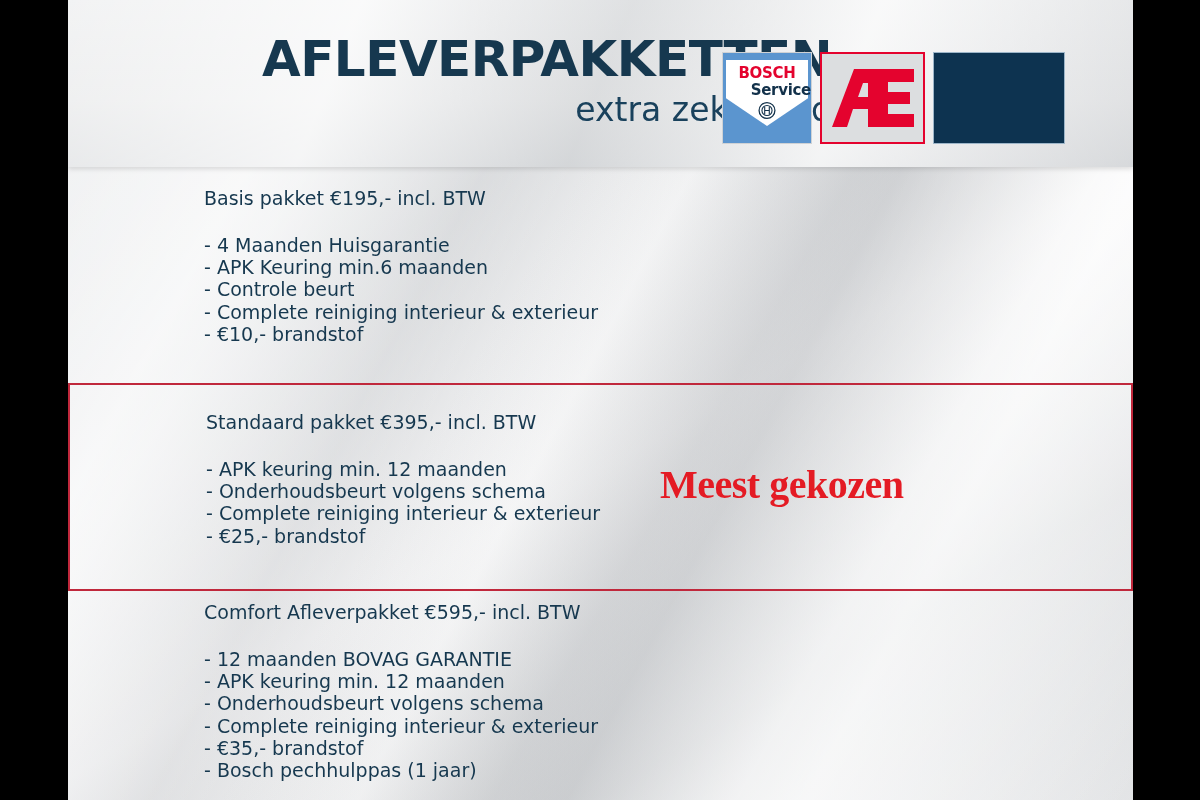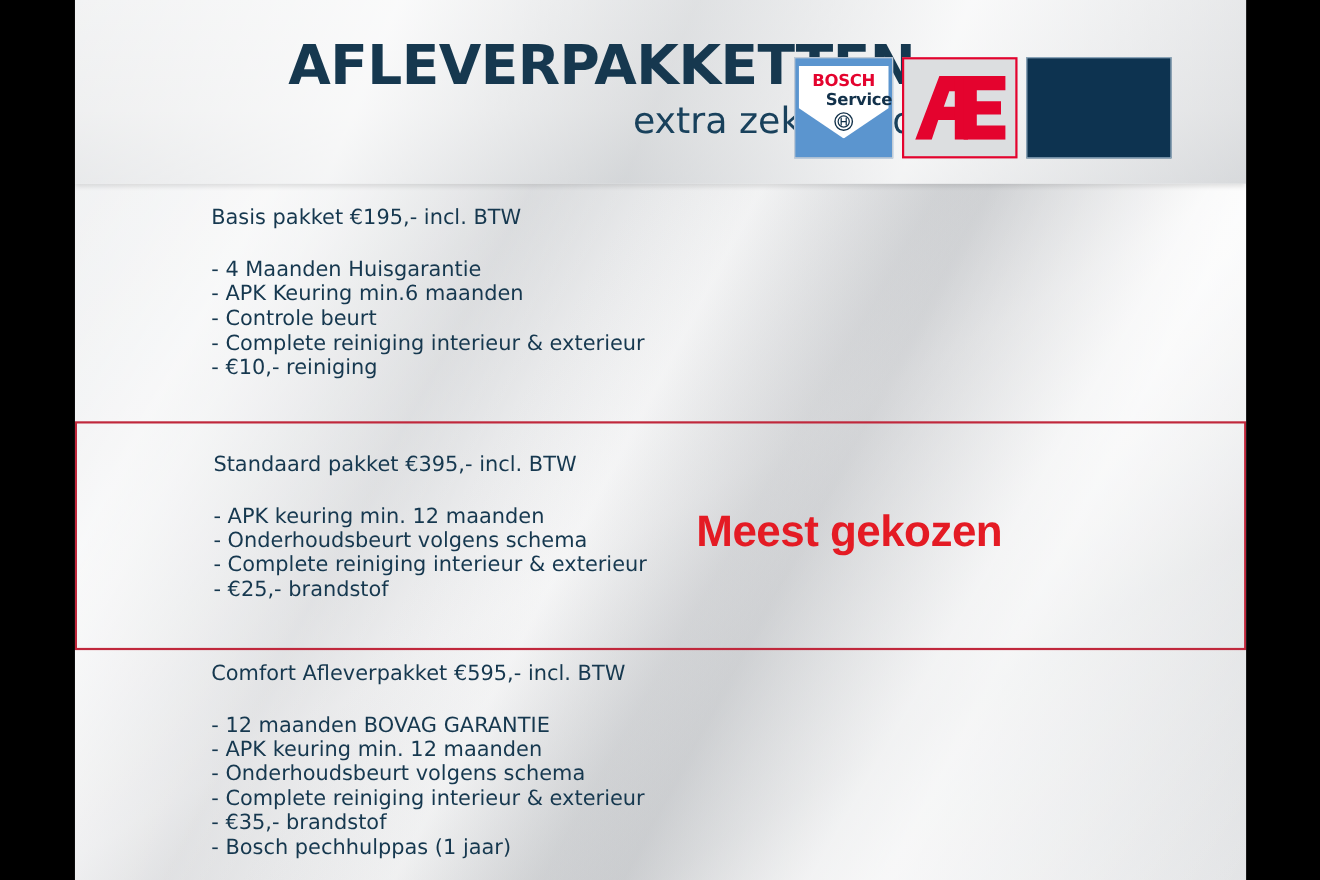--- a/index.html
+++ b/index.html
@@ -188,21 +188,21 @@
   
   .sec-standaard {
     border-top: 2px solid #c0283c;
     border-bottom: 2px solid #c0283c;
     border-left: 2px solid #c0283c;
     border-right: 2px solid #c0283c;
   }
 
   .pkg-body {
     position: absolute;
-    left: 124px;
+    left: 136px;
     top: 20px;
     width: 560px;
   }
   .sec-standaard .pkg-body { top: 26px; }
   .sec-comfort   .pkg-body { top: 8px; }
 
   .pkg-title {
     font-family: "DejaVu Sans", sans-serif;
     font-weight: 400;
     font-size: 19px;
@@ -219,23 +219,23 @@
     font-family: "DejaVu Sans", sans-serif;
     font-weight: 400;
     font-size: 19px;
     color: #16384f;
     line-height: 22.3px;
     white-space: nowrap;
   }
 
   .badge {
     position: absolute;
-    left: 563px;
+    left: 590px;
     top: 76px;
-    font-family: Liberation Sans, sans-serif;
+    font-family: Liberation Serif, serif;
     font-weight: 700;
     font-size: 40px;
     letter-spacing: -0.5px;
     color: #e41b24;
     white-space: nowrap;
   }
 
   
   .bar-left  { position: absolute; left: 0;    top: 0; width: 68px;  height: 800px; background: #000; z-index: 9; }
   .bar-right { position: absolute; left: 1133px; top: 0; width: 67px; height: 800px; background: #000; z-index: 9; }
@@ -283,21 +283,21 @@
     </div>
 
     <div class="section sec-basis">
       <div class="pkg-body">
         <div class="pkg-title">Basis pakket €195,- incl. BTW</div>
         <ul class="pkg-list">
           <li>- 4 Maanden Huisgarantie</li>
           <li>- APK Keuring min.6 maanden</li>
           <li>- Controle beurt</li>
           <li>- Complete reiniging interieur &amp; exterieur</li>
-          <li>- €10,- reiniging</li>
+          <li>- €10,- brandstof</li>
         </ul>
       </div>
     </div>
 
     <div class="section sec-standaard">
       <div class="pkg-body">
         <div class="pkg-title">Standaard pakket €395,- incl. BTW</div>
         <ul class="pkg-list">
           <li>- APK keuring min. 12 maanden</li>
           <li>- Onderhoudsbeurt volgens schema</li>

